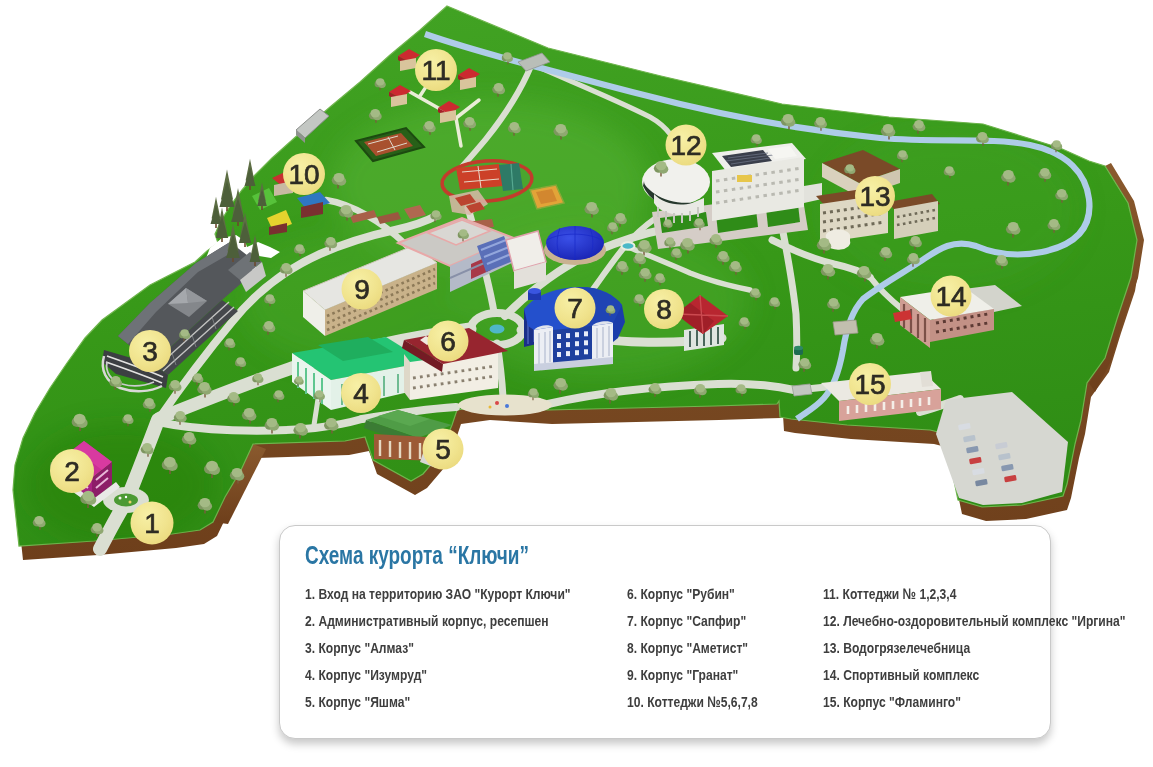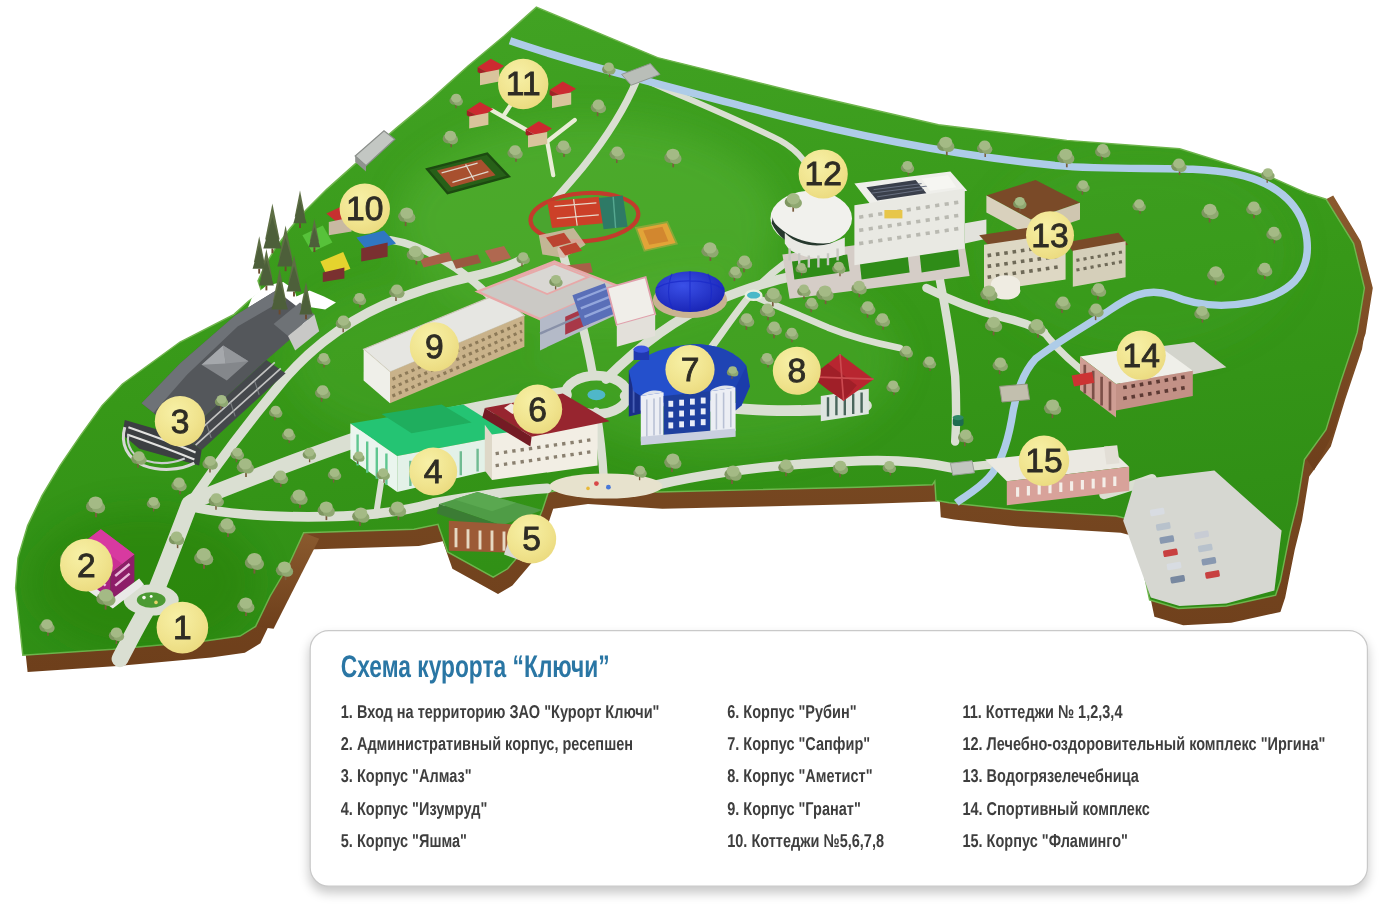--- a/index.html
+++ b/index.html
@@ -1,16 +1,16 @@
 <!DOCTYPE html>
 <html><head><meta charset="utf-8">
 <style>
 html,body{margin:0;padding:0;background:#fff;width:1153px;height:767px;overflow:hidden;}
 body{font-family:"Liberation Sans",sans-serif;position:relative;}
-#legend{position:absolute;left:258px;top:525px;width:882px;height:214px;background:#fff;
+#legend{position:absolute;left:279px;top:525px;width:772px;height:214px;background:#fff;
  border:1px solid #c9c9c9;border-radius:16px;box-shadow:0 5px 9px rgba(0,0,0,0.22);box-sizing:border-box;}
 #legend h1{margin:0;position:absolute;left:25px;top:14px;font-size:26px;font-weight:bold;color:#2a76a4;transform:scaleX(0.73);transform-origin:left top;}
 #legend .col{position:absolute;top:54px;font-size:15.5px;font-weight:bold;color:#3e3e3e;line-height:27px;white-space:nowrap;transform:scaleX(0.78);transform-origin:left top;}
 #c1{left:25px;} #c2{left:347px;} #c3{left:543px;}
 </style></head>
 <body>
 <svg width="1153" height="767" viewBox="0 0 1153 767" xmlns="http://www.w3.org/2000/svg">
     <defs>
 <radialGradient id="circ" cx="40%" cy="32%" r="80%">
  <stop offset="0%" stop-color="#f7f0a6"></stop>

